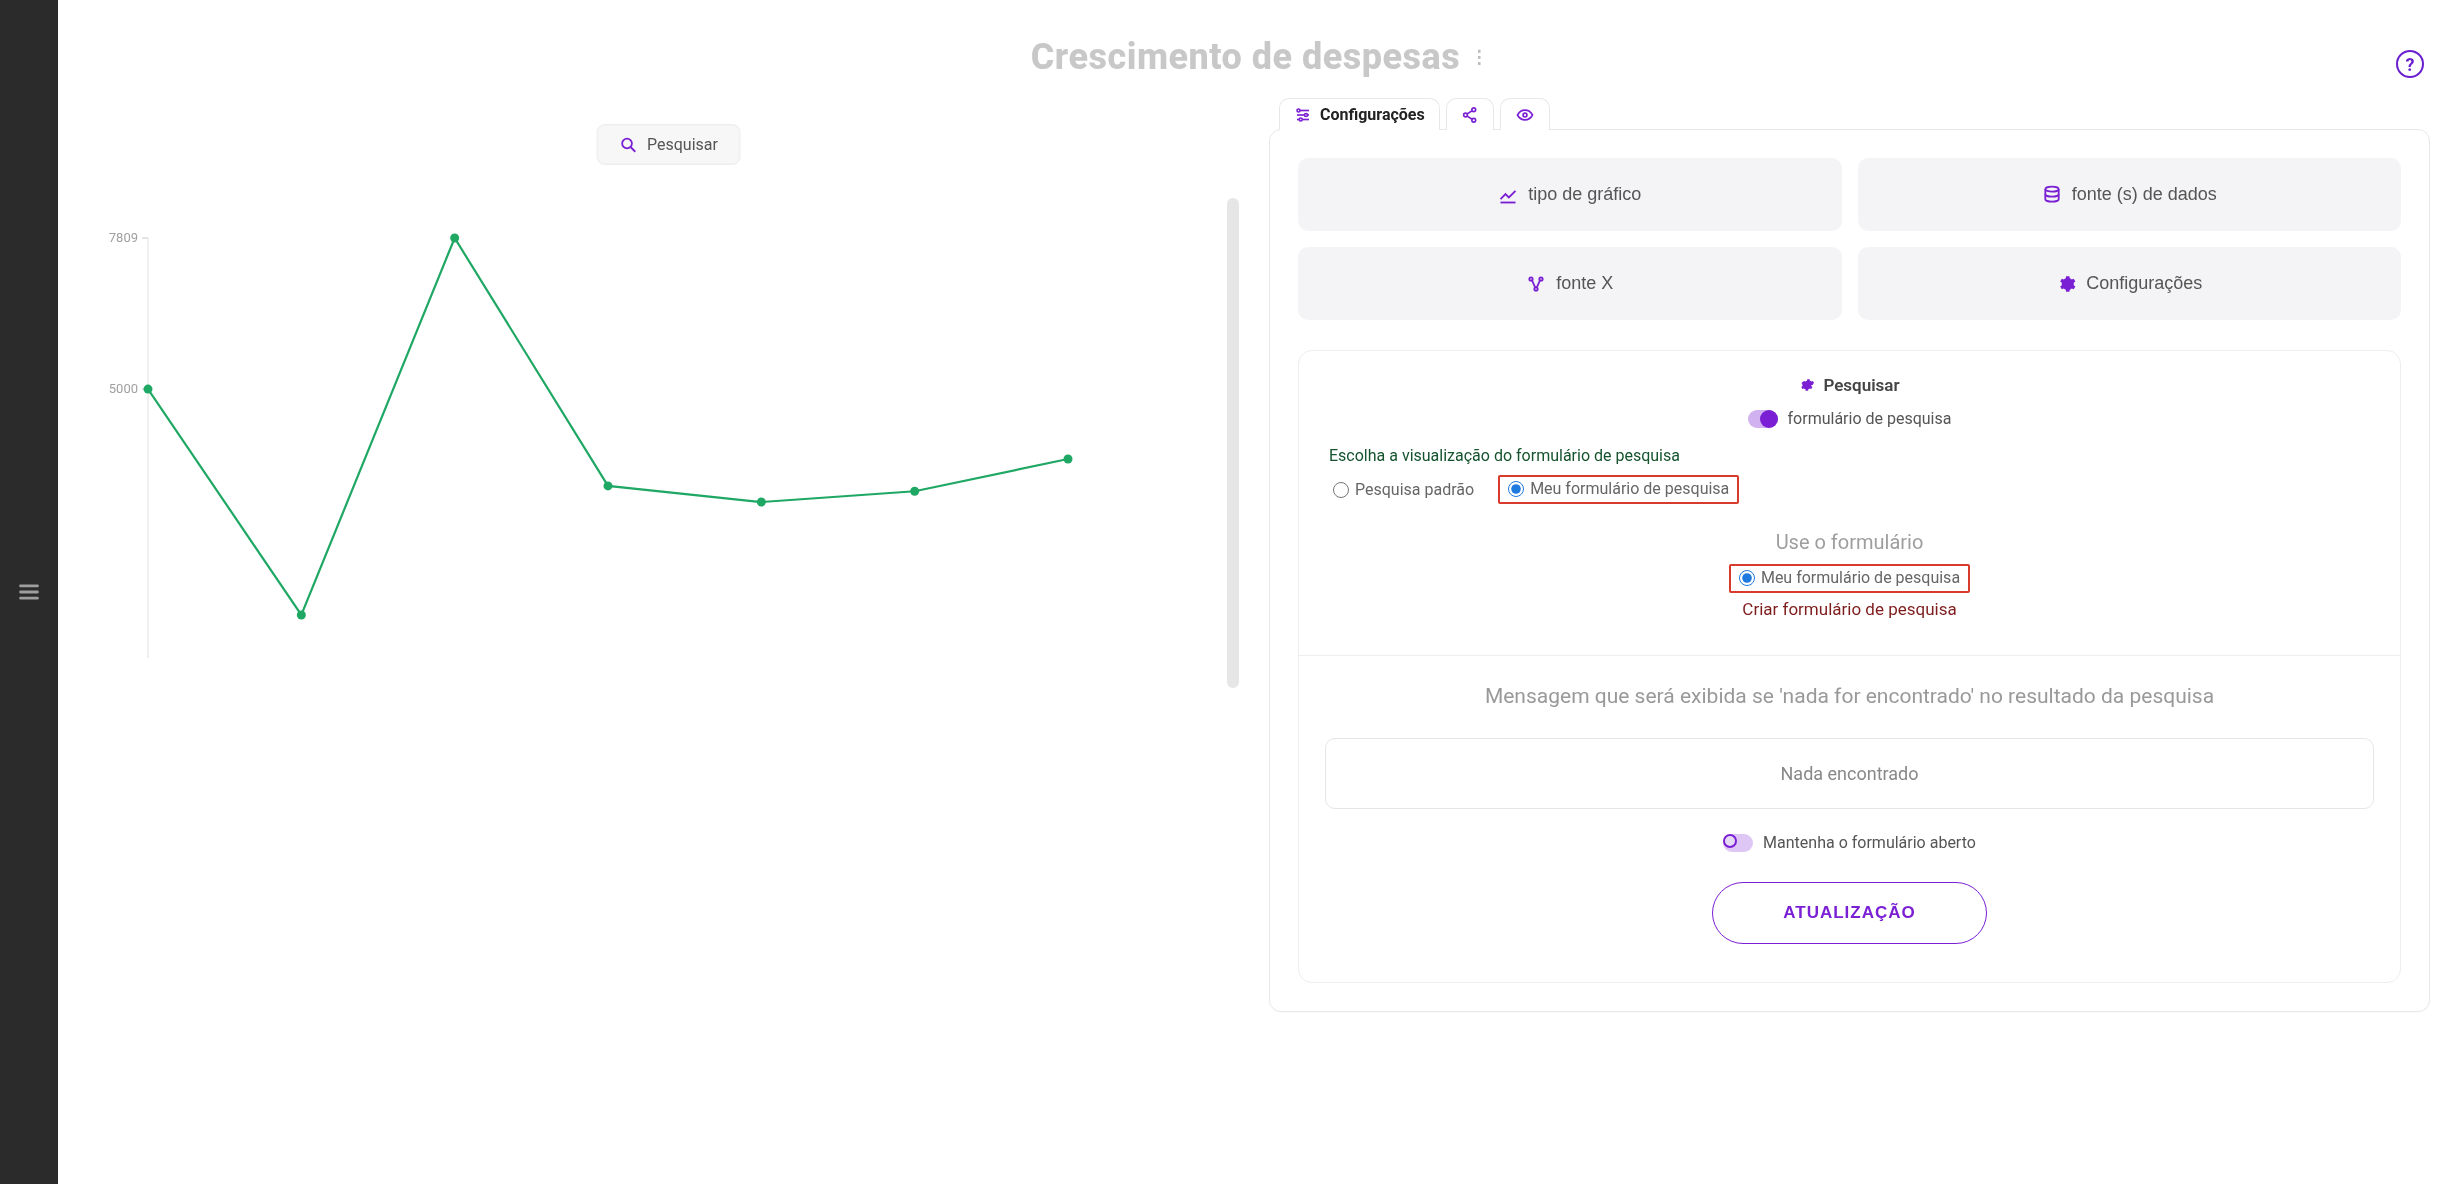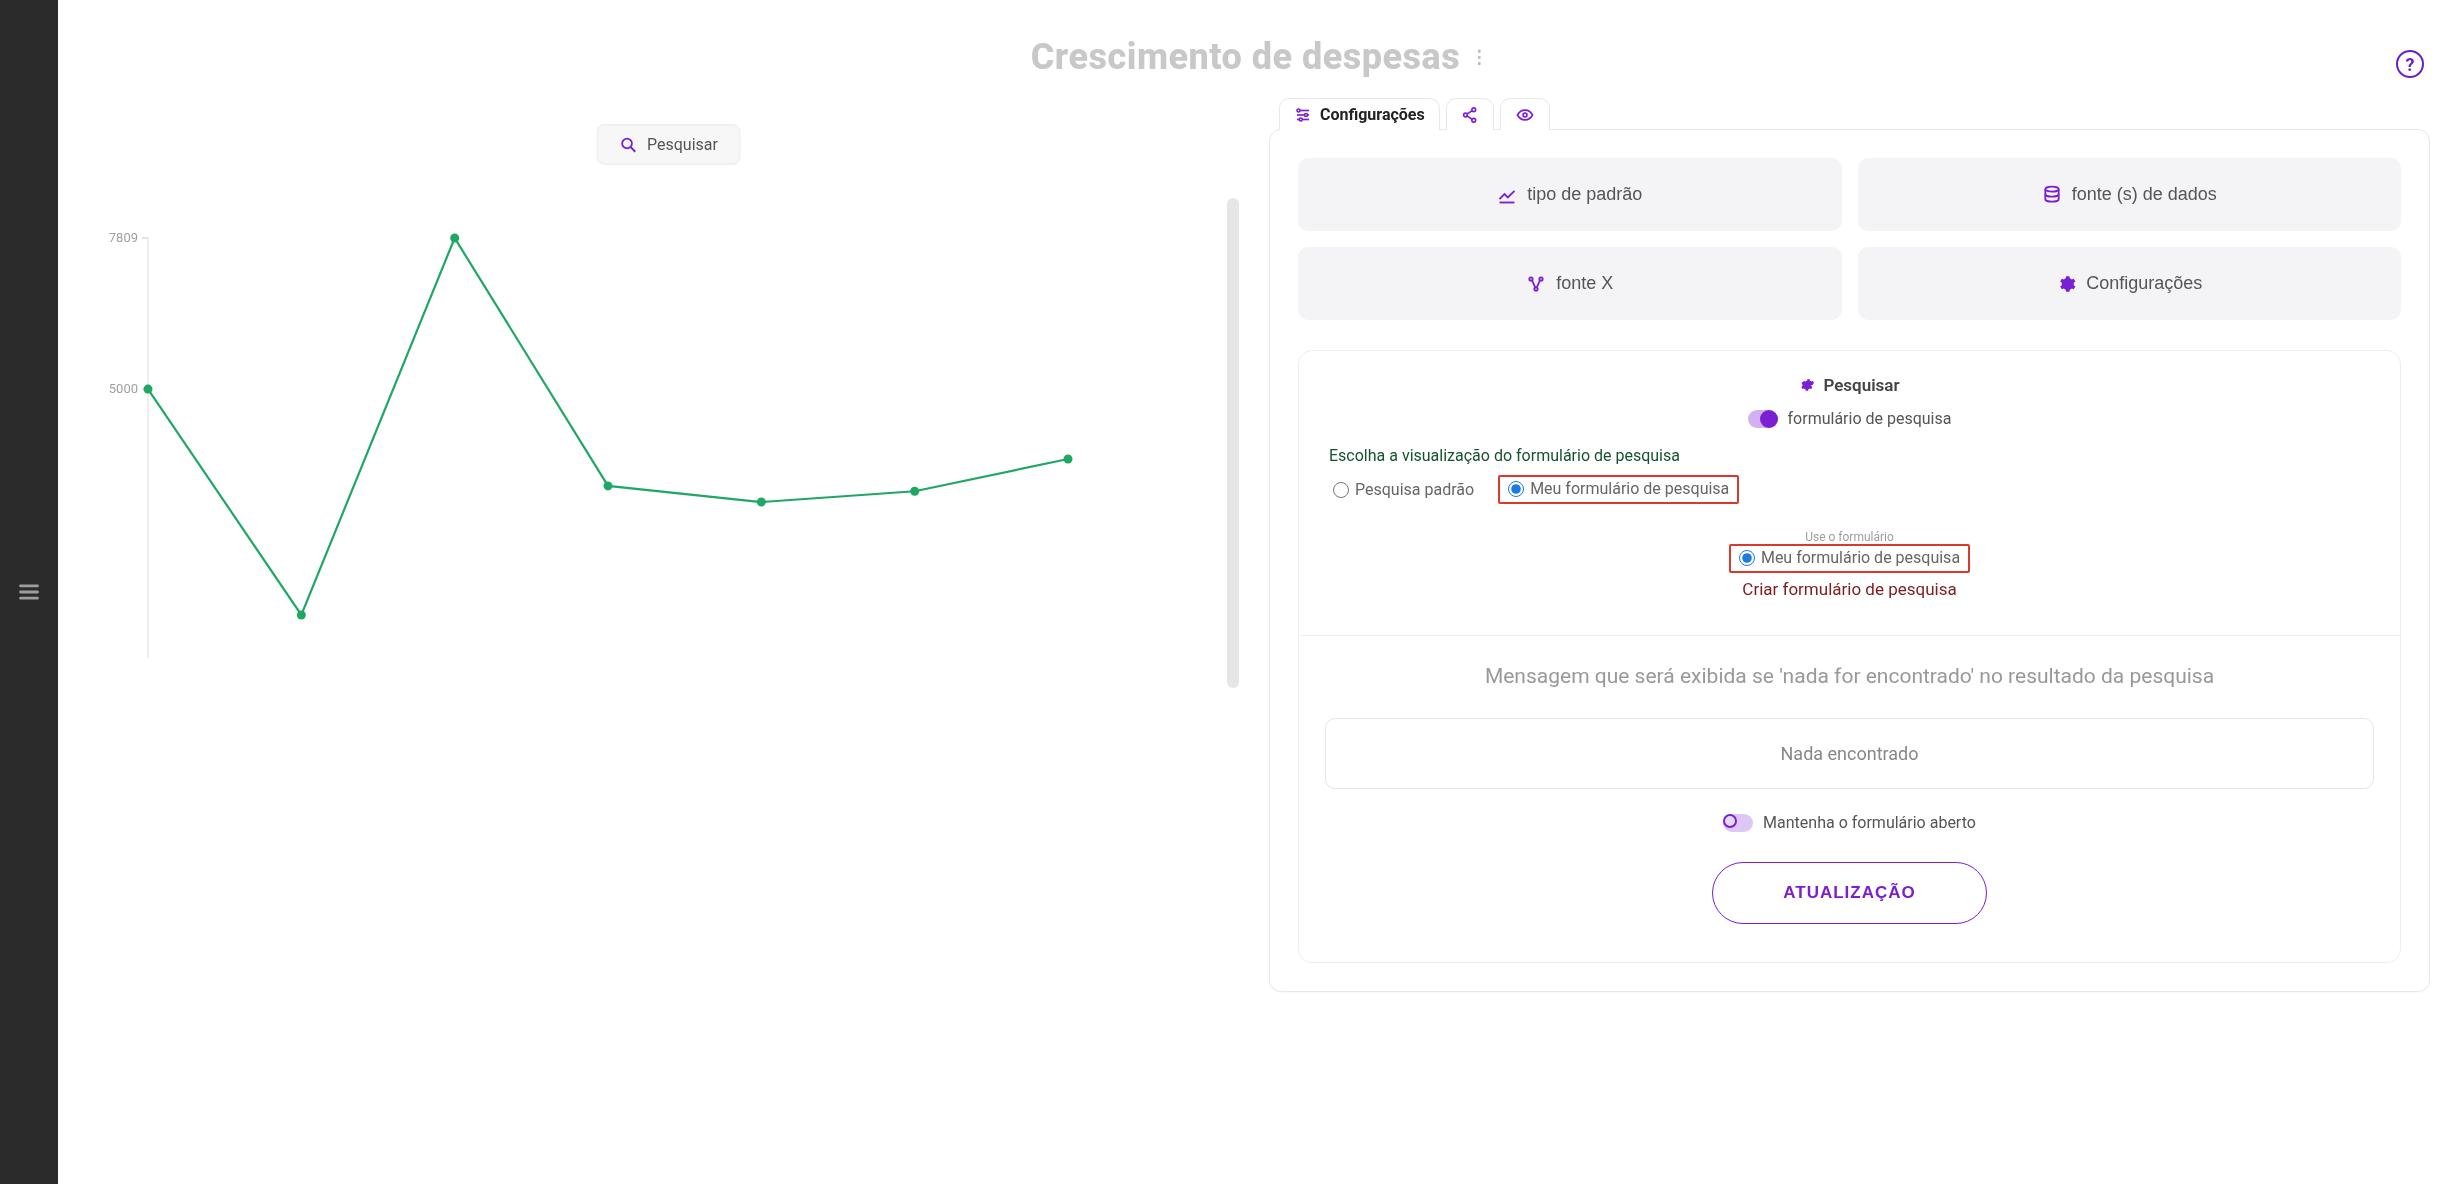--- a/index.html
+++ b/index.html
@@ -39,21 +39,21 @@
   .switch .knob { position:absolute; top:0; width:18px; height:18px; border-radius:50%; background:#7a1fd3; }
   .switch.on .knob { right:0; }
   .switch.off .track { background: rgba(122,31,211,0.25); }
   .switch.off .knob { left:0; background:#e6d9f6; border:2px solid #7a1fd3; width:14px; height:14px; top:0; }
   .hint { color:#14532d; font-size:16px; margin: 4px 4px 10px; }
   .radio-row { display:flex; gap:16px; align-items:center; flex-wrap:wrap; }
   .radio-opt { display:flex; align-items:center; gap:6px; font-size:16px; color:#666; padding:4px 8px; border-radius:4px; cursor:pointer;}
   .radio-opt.selected input { accent-color:#1f7ae0; }
   .radio-opt input[type="radio"] { width:16px; height:16px; cursor:pointer; }
   .hl { border: 2px solid #d83a2b; padding: 2px 8px 4px; border-radius: 2px; }
-  .sub-label { display:flex; justify-content:center; color:#9e9e9e; font-size:12px; margin-top:26px; }
+  .sub-label { display:flex; justify-content:center; color:#9e9e9e; font-size:20px; margin-top:26px; margin-bottom:10px; }
   .center-row { display:flex; justify-content:center; }
   .link { color:#7f1d1d; text-align:center; font-size:17px; margin-top:6px; cursor:pointer; }
   .divider { border-top: 1px solid #eee; margin: 36px -26px 28px; }
   .msg-desc { text-align:center; color:#999; font-size:21px; }
   .text-input { width:100%; margin-top:30px; border:1px solid #e6e6e6; border-radius:10px; padding:24px 16px; text-align:center; font-size:18px; color:#888; font-family:inherit; }
   .loc-block { margin: 34px auto 0; width: fit-content; text-align:left; }
   .loc-title { color:#9e9e9e; font-size:16px; margin-bottom:10px; }
   .loc-opt { display:flex; align-items:center; gap:8px; color:#666; font-size:16px; margin:8px 0; cursor:pointer;}
   .loc-opt input { width:16px; height:16px; cursor:pointer; accent-color:#1f7ae0;}
   .keep-row { display:flex; justify-content:center; gap:10px; margin-top:24px; color:#555; font-size:16px; align-items:center;}
@@ -160,21 +160,21 @@
 
         <div class="panel">
           <div class="grid-btns">
             <button class="big-btn">
               <span class="bicon">
                 <svg width="20" height="20" viewBox="0 0 24 24" fill="none" stroke="currentColor" stroke-width="2.2">
                     <polyline points="3 17 9 11 13 15 21 7"></polyline>
                     <line x1="3" y1="21" x2="21" y2="21"></line>
                   </svg>
               </span>
-              <span>tipo de padrão</span>
+              <span>tipo de gráfico</span>
             </button>
             <button class="big-btn">
               <span class="bicon">
                 <svg width="20" height="20" viewBox="0 0 24 24" fill="none" stroke="currentColor" stroke-width="2.2">
                     <ellipse cx="12" cy="5" rx="8" ry="3"></ellipse>
                     <path d="M4 5v6c0 1.66 3.58 3 8 3s8-1.34 8-3V5"></path>
                     <path d="M4 11v6c0 1.66 3.58 3 8 3s8-1.34 8-3v-6"></path>
                   </svg>
               </span>
               <span>fonte (s) de dados</span>

